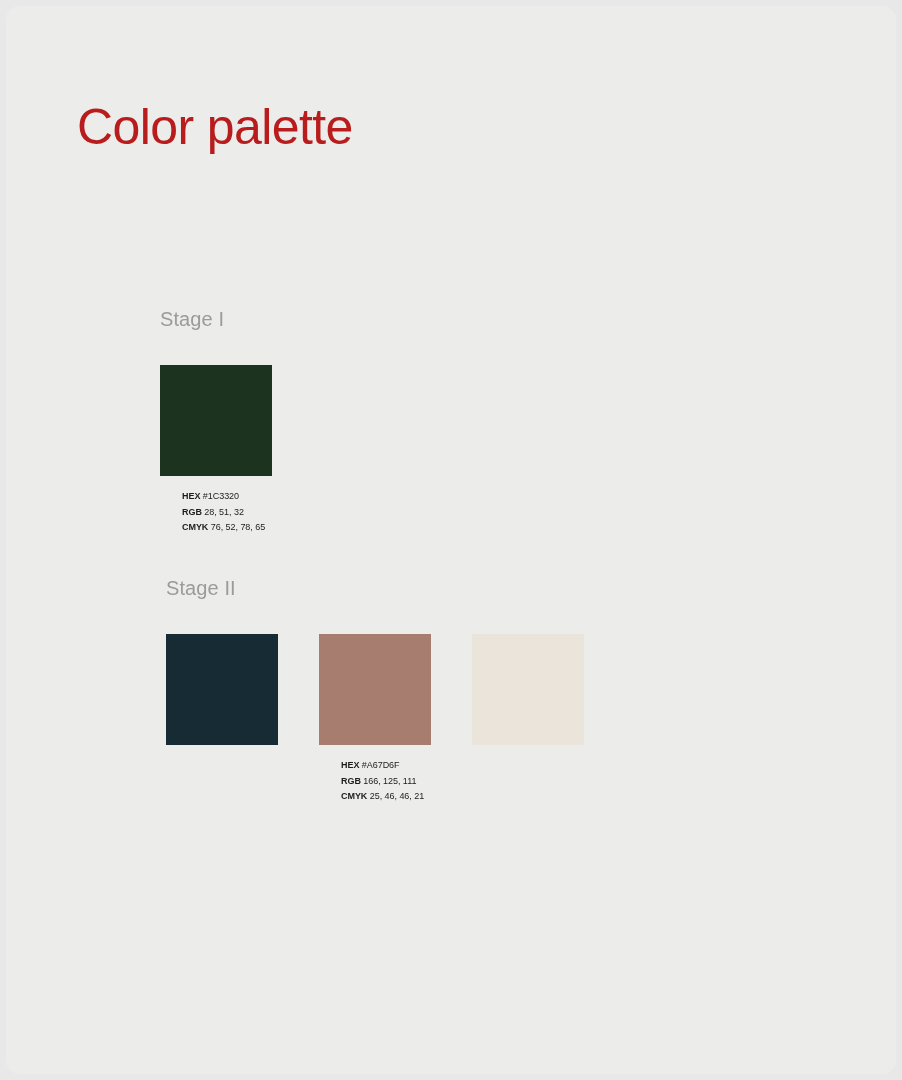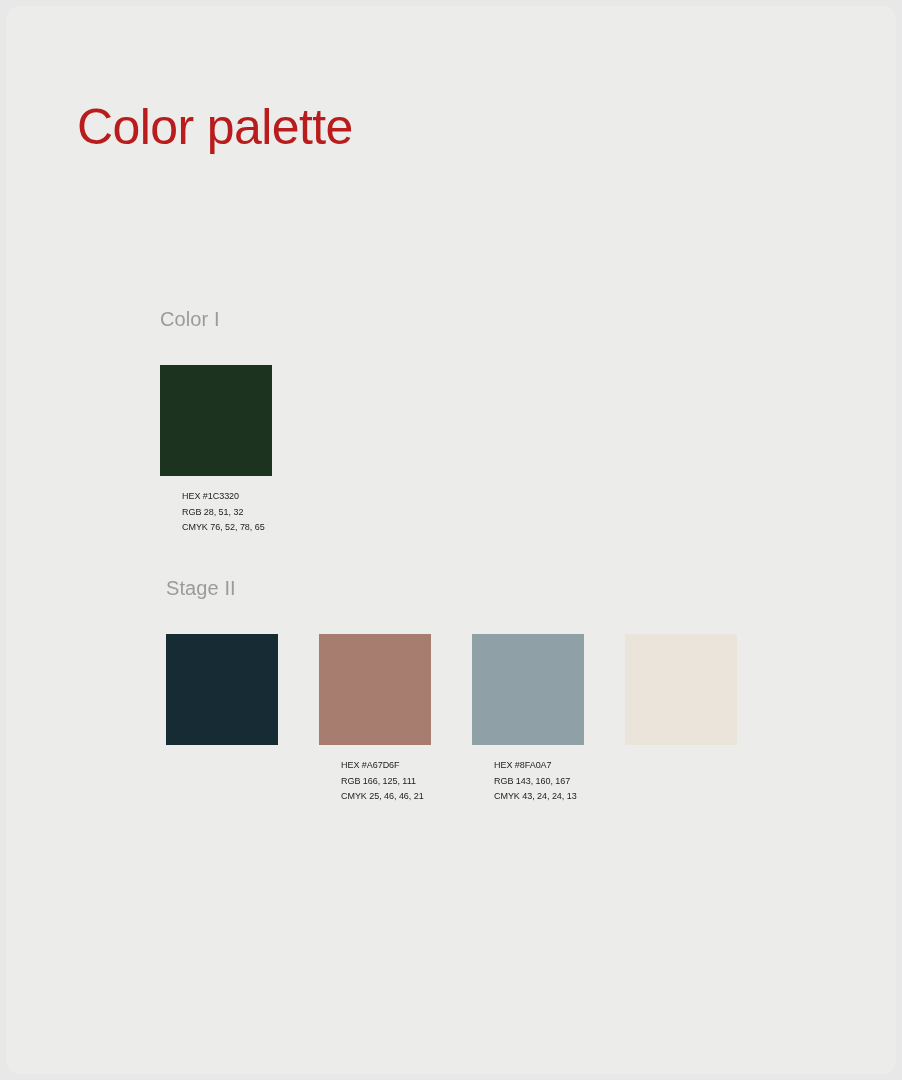--- a/index.html
+++ b/index.html
@@ -67,36 +67,36 @@
     font-size: 9px;
     line-height: 15.5px;
     color: #1c1c1c;
     letter-spacing: -0.05px;
     white-space: nowrap;
   }
   .meta-row {
     display: block;
   }
   .meta-key {
-    font-weight: 400;
+    font-weight: 700;
     padding-left: 22px;
   }
   .meta-val {
     font-weight: 400;
   }
 </style>
 </head>
 <body style="background: rgb(232, 232, 232);">
 
 <div class="page-card" style="background: rgb(236, 236, 235);">
 
   <h1 class="page-title" style="color: #b91c1c;">Color palette</h1>
 
   <section class="stage-section stage-1">
-    <div class="stage-heading" style="color: rgb(155, 155, 155);">Color I</div>
+    <div class="stage-heading" style="color: rgb(155, 155, 155);">Stage I</div>
     <div class="swatch-row">
 
       <div class="swatch-card">
         <div class="swatch-chip" style="background-color: rgb(28, 51, 32);"></div>
         <div class="swatch-meta" style="color: rgb(28, 28, 28);">
           <span class="meta-row">
             <span class="meta-key">HEX</span>
             <span class="meta-val">#1C3320</span>
           </span>
           <span class="meta-row">
@@ -133,37 +133,20 @@
             <span class="meta-key">RGB</span>
             <span class="meta-val">166, 125, 111</span>
           </span>
           <span class="meta-row">
             <span class="meta-key">CMYK</span>
             <span class="meta-val">25, 46, 46, 21</span>
           </span>
         </div>
       </div>
 
-      <div class="swatch-card">
-        <div class="swatch-chip" style="background-color: rgb(143, 160, 167);"></div>
-        <div class="swatch-meta" style="color: rgb(28, 28, 28);">
-          <span class="meta-row">
-            <span class="meta-key">HEX</span>
-            <span class="meta-val">#8FA0A7</span>
-          </span>
-          <span class="meta-row">
-            <span class="meta-key">RGB</span>
-            <span class="meta-val">143, 160, 167</span>
-          </span>
-          <span class="meta-row">
-            <span class="meta-key">CMYK</span>
-            <span class="meta-val">43, 24, 24, 13</span>
-          </span>
-        </div>
-      </div>
 
       <div class="swatch-card">
         <div class="swatch-chip" style="background-color: rgb(235, 228, 219);"></div>
       </div>
 
     </div>
   </section>
 
 </div>
 

